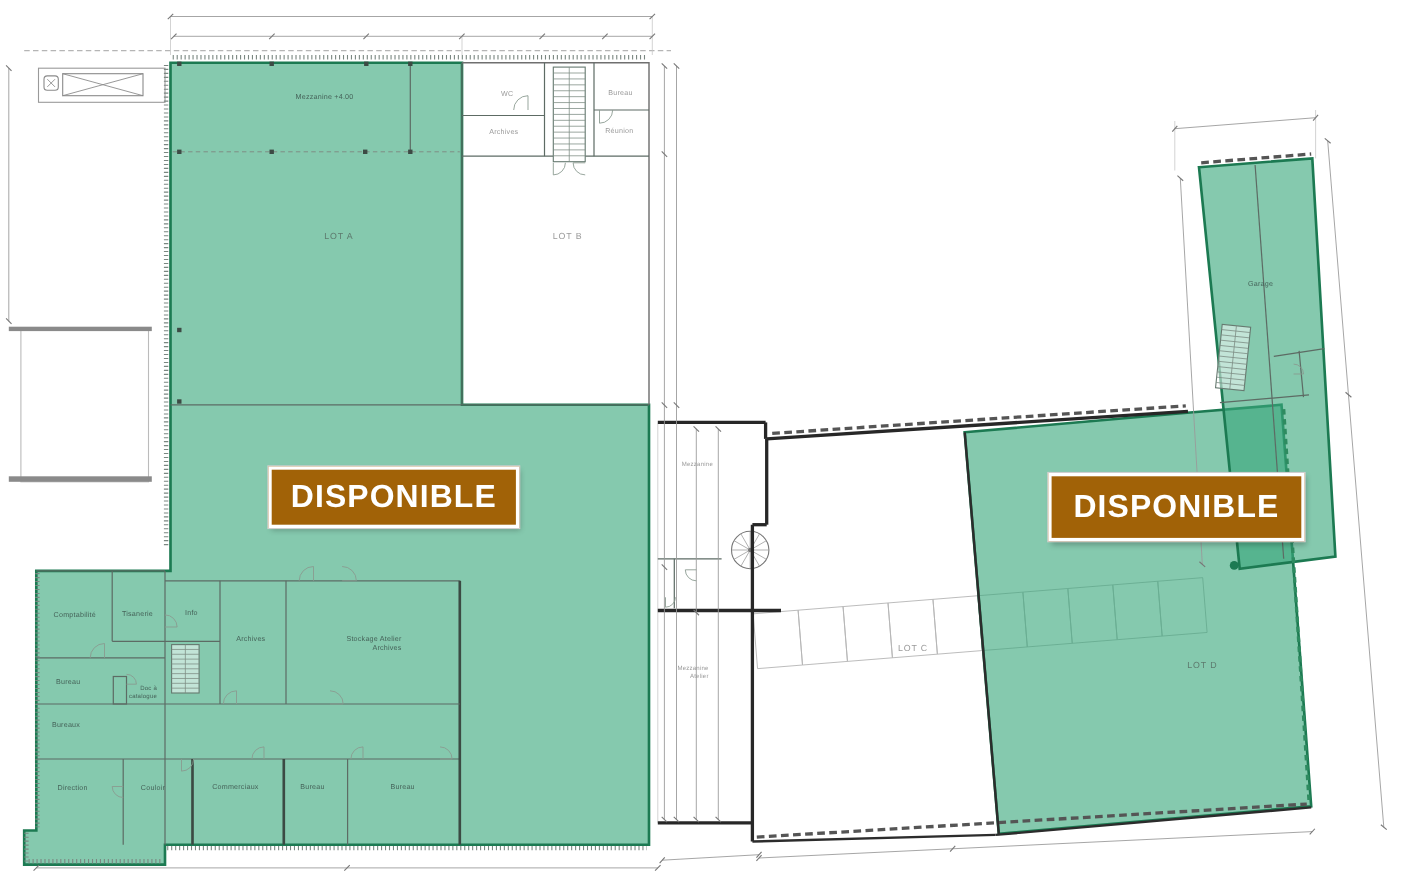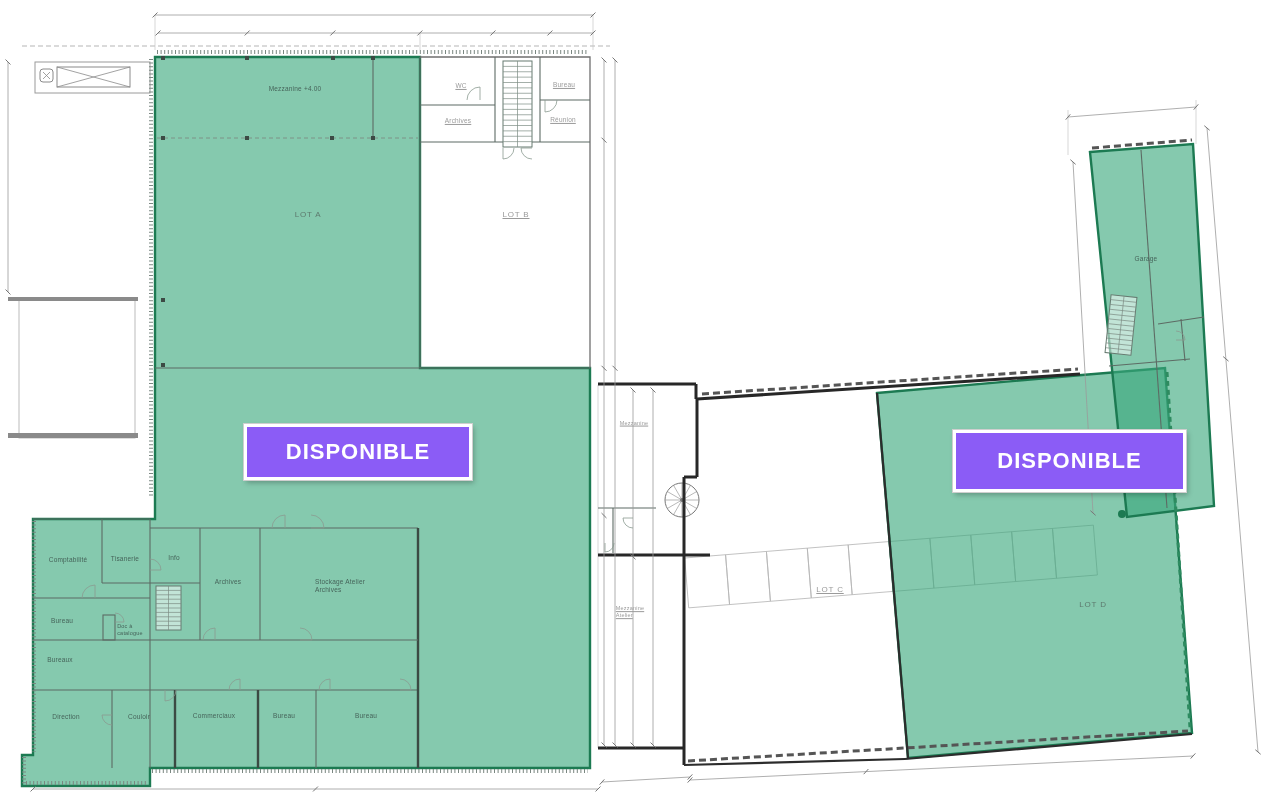--- a/index.html
+++ b/index.html
@@ -15,28 +15,28 @@
   .dash1{stroke:#7d8c84;stroke-width:.9;stroke-dasharray:4 3;fill:none;}
   .roofdash{stroke:#b5b5b5;stroke-width:1;stroke-dasharray:5 3;}
   .hatch{stroke:#7a8781;stroke-width:4;stroke-dasharray:1 2.6;}
   .hatch2{stroke:#555;stroke-width:3;stroke-dasharray:7 4;fill:none;}
   .hatch3{stroke:#2e8b60;stroke-width:3;stroke-dasharray:5 4;}
   line.dim{stroke:#9a9a9a;stroke-width:.8;}
   .ext{stroke:#c6c6c6;stroke-width:.7;}
   .greenfill{fill:#3aa87c;fill-opacity:.62;stroke:#1c7a52;stroke-width:2.4;}
   
   .lbl{position:absolute;transform:translate(-50%,-50%);font-size:6.5px;line-height:1.25;
-       color:#46645a;text-align:left;white-space:pre-line;letter-spacing:.2px;}
+       color:#46645a;text-align:right;white-space:pre-line;letter-spacing:.2px;}
   .lbl.tiny{font-size:5.5px;}
   .lbl.lot{font-size:8px;letter-spacing:.8px;color:#5d7a6e;}
-  .lbl.on-white{color:#9a9a9a;text-decoration:underline;}
+  .lbl.on-white{color:#9a9a9a;}
   .banner{position:absolute;display:flex;align-items:center;justify-content:center;
-          background:#8b5cf6;border:3px solid #ffffff;
+          background:#a16207;border:3px solid #ffffff;
           box-shadow:0 0 0 1px #cfcfcf, 2px 3px 5px rgba(0,0,0,.25);
-          color:#ffffff;font-weight:bold;font-size:22px;letter-spacing:1px;cursor:pointer;}
+          color:#ffffff;font-weight:bold;font-size:29px;letter-spacing:1px;cursor:pointer;}
 </style>
 </head>
 <body>
 
 <div class="canvas">
 
 <svg id="plan" width="1280" height="793" viewBox="0 0 1280 793">
 
   <g class="stalls" transform="rotate(-4.6 685 562)">
         <rect x="685" y="558" width="41" height="50" fill="none" stroke="#b5b5b5" stroke-width="0.8"></rect>

